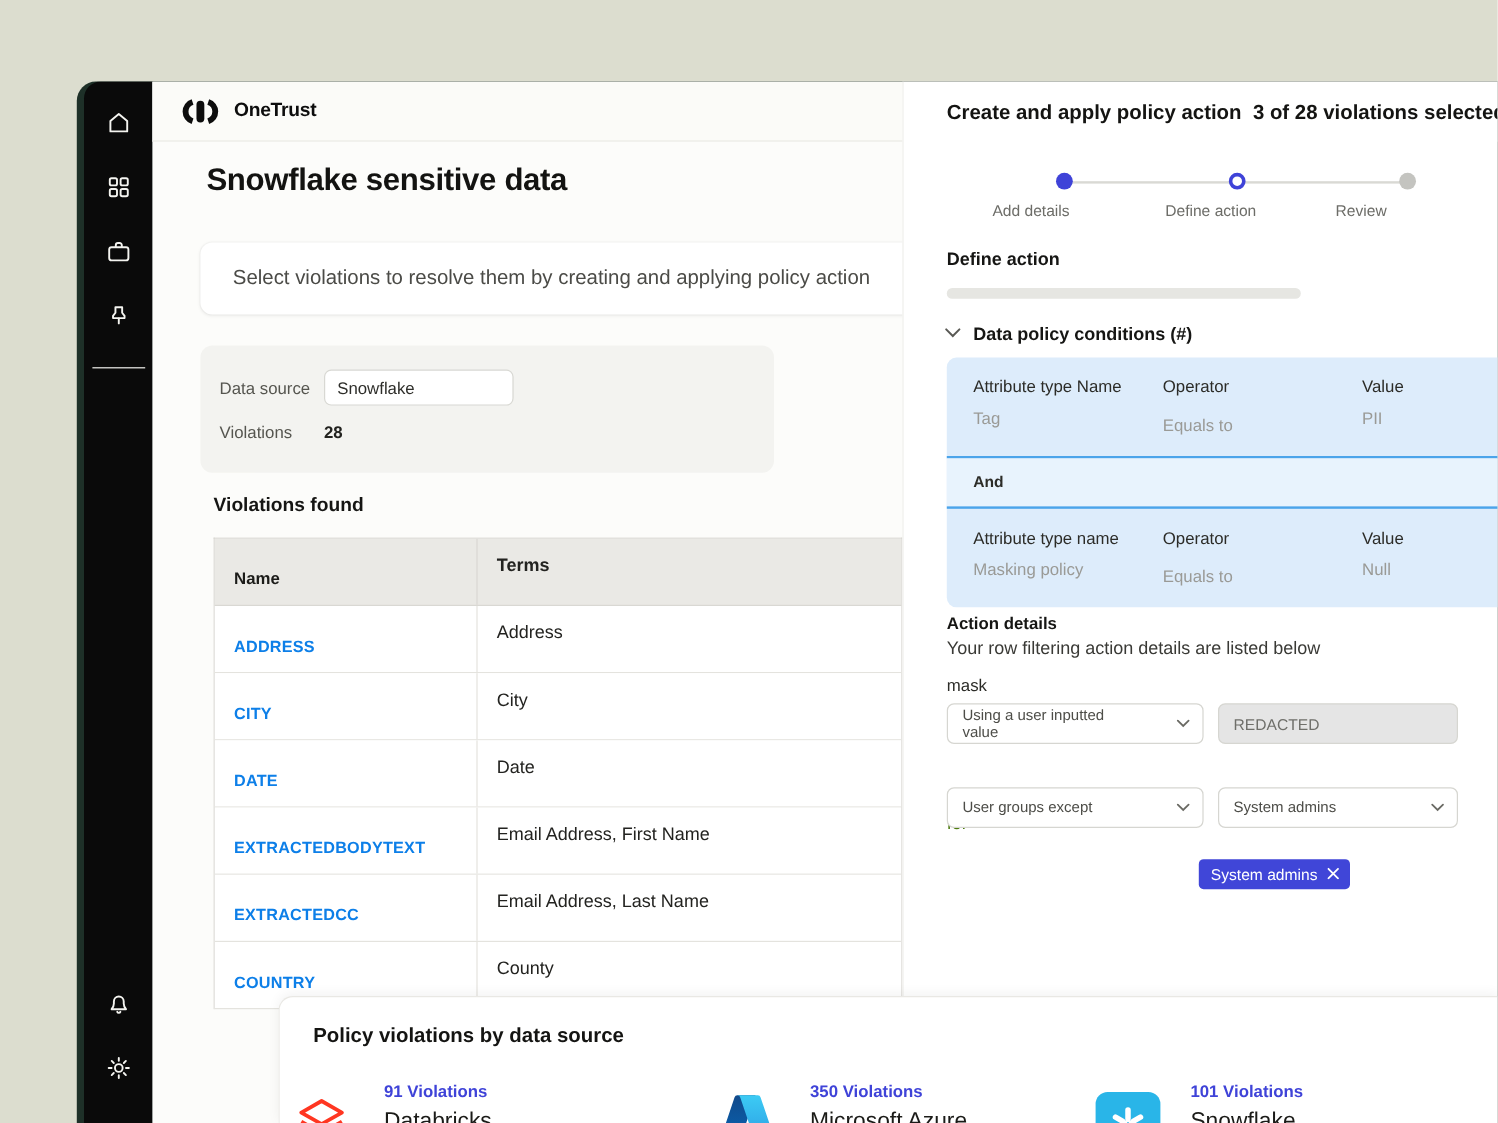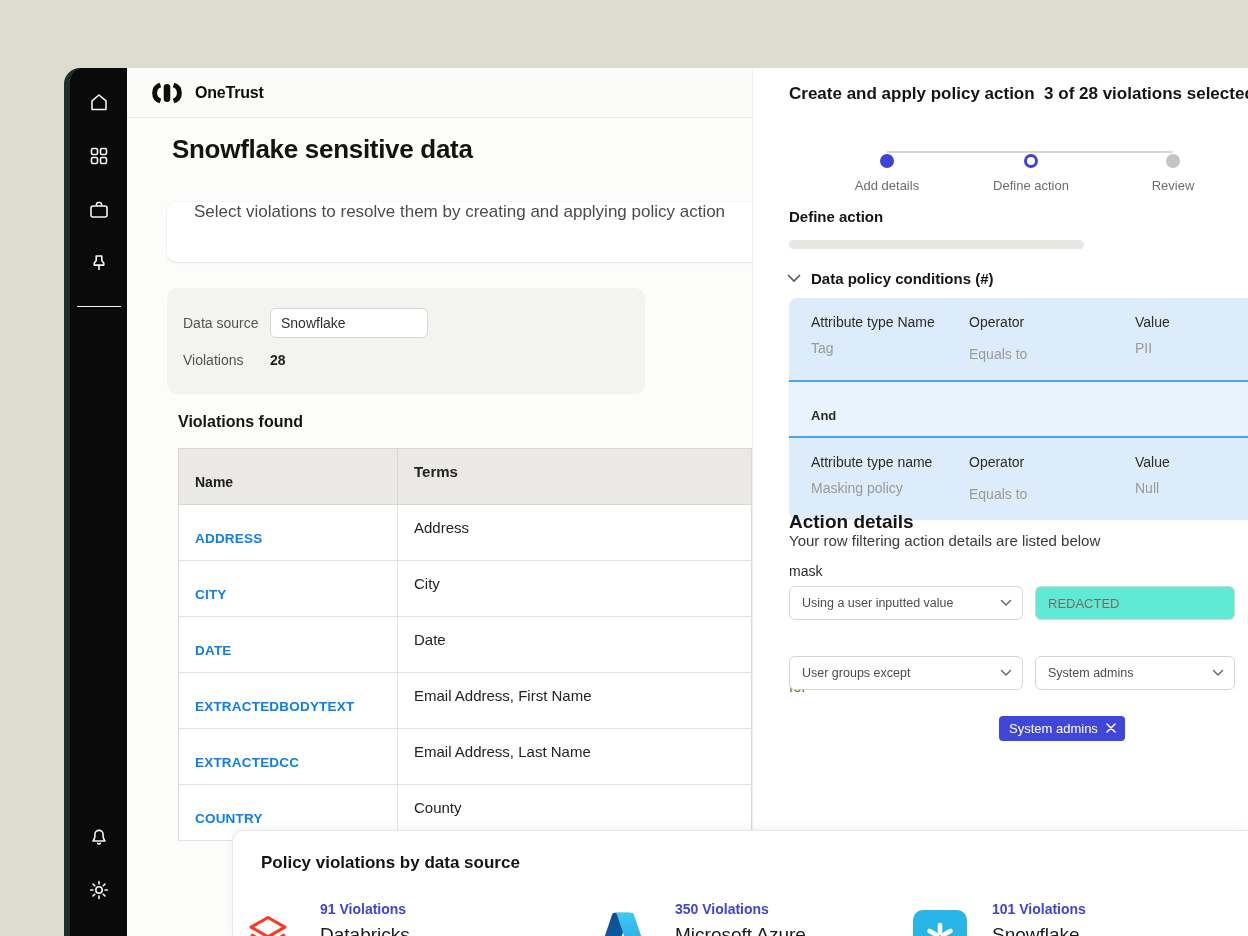--- a/index.html
+++ b/index.html
@@ -45,21 +45,21 @@
   .brand-mark svg { display:block; }
   .brand-name { font-size:16px; font-weight:bold; letter-spacing:-0.2px; color:#0d0d0d; }
   .page-title {
     position:absolute; left:45px; top:66px;
     font-size:26px; font-weight:bold; letter-spacing:-0.3px; color:#131311;
   }
   .banner {
     position:absolute; left:40px; top:134px; width:620px; height:60px;
     background:#ffffff; border-radius:10px;
     box-shadow:0 1px 3px rgba(0,0,0,0.07), 0 0 0 1px rgba(0,0,0,0.02);
-    display:flex; align-items:flex-start; padding-left:27px;
+    display:flex; align-items:center; padding-left:27px;
     font-size:17px; color:#4b4b47;
   }
   .summary-panel {
     position:absolute; left:40px; top:220px; width:478px; height:106px;
     background:#f3f3f0; border-radius:10px;
     padding:20px 16px 0 16px;
     font-size:14px;
   }
   .summary-row { display:flex; align-items:center; margin-bottom:14px; }
   .summary-label { width:87px; color:#55554f; }
@@ -93,21 +93,21 @@
   .rpanel {
     position:absolute; left:688px; top:0; bottom:0; width:497px;
     background:#ffffff; border-left:1px solid #efefec; z-index:10;
   }
   .rpanel-title {
     position:absolute; left:36px; top:16px; white-space:nowrap;
     font-size:17px; font-weight:bold; color:#141412;
   }
   .stepper { position:absolute; left:0; top:76px; width:100%; height:60px; }
   .step-track { position:absolute; top:7px; left:134px; width:286px; height:2px; background:#d9d9d4; }
-  .step { position:absolute; top:10px; width:120px; margin-left:-60px; text-align:center; cursor:pointer; }
+  .step { position:absolute; top:0; width:120px; margin-left:-60px; text-align:left; cursor:pointer; }
   .step .dot { width:14px; height:14px; border-radius:50%; margin:0 auto; background:#c4c4c0; position:relative; }
   .step.complete .dot { background:#3f43d8; }
   .step.current .dot { background:#fff; border:3.5px solid #3f43d8; }
   .step .slabel { margin-top:10px; font-size:13px; color:#6d6d68; }
   .s1 { left:134px; } .s2 { left:278px; } .s3 { left:420px; }
   .define-heading { position:absolute; left:36px; top:140px; font-size:15px; font-weight:bold; color:#161614; }
   .progress-track {
     position:absolute; left:36px; top:172px; width:295px; height:9px;
     background:#e6e6e2; border-radius:5px;
   }
@@ -117,37 +117,37 @@
     position:absolute; left:36px; top:230px; right:0;
     background:#ddecfb; border-radius:8px 0 0 8px;
     font-size:14px;
   }
   .cond-block { padding:16px 0 18px 22px; display:flex; }
   .cond-col { display:flex; flex-direction:column; gap:10px; }
   .cc1 { width:158px; } .cc2 { width:166px;gap:16px; } .cc3 { flex:1; }
   .cond-head { color:#2c2c28; }
   .cond-val { color:#9a9a96; }
   .cond-sep { height:2px; background:#4ba4ea; }
-  .cond-and { background:#e8f3fd; padding:26px 0 13px 22px; font-weight:bold; font-size:13px; color:#2c2c28; }
-  .action-heading { position:absolute; left:36px; top:443px; font-size:19px; font-weight:bold; color:#161614; }
+  .cond-and { background:#e8f3fd; padding:12px 0 13px 22px; font-weight:bold; font-size:13px; color:#2c2c28; }
+  .action-heading { position:absolute; left:36px; top:443px; font-size:14px; font-weight:bold; color:#161614; }
   .action-sub { position:absolute; left:36px; top:464px; font-size:15px; color:#3a3a36; }
   .mask-label { position:absolute; left:36px; top:495px; font-size:14px; color:#2c2c28; }
   .for-label { position:absolute; left:36px; top:610px; font-size:15px; color:#4d7c0f; }
   .ctrl-row1 { position:absolute; left:36px; top:518px; display:flex; gap:12px; }
   .ctrl-row2 { position:absolute; left:36px; top:588px; display:flex; gap:12px; }
   .select-box {
     height:34px; border:1px solid #d6d6d1; border-radius:6px; background:#fff;
     display:flex; align-items:center; justify-content:space-between;
     padding:0 10px 0 12px; font-size:12.5px; color:#4d4d48; cursor:pointer;
   }
-  .sb-w1 { width:234px;gap:36px; } .sb-w2 { width:200px; }
+  .sb-w1 { width:214px;gap:36px; } .sb-w2 { width:200px; }
   .text-input {
     width:200px; height:34px; border:1px solid #d6d6d1; border-radius:6px;
     font-family:"Liberation Sans", sans-serif;
-    font-size:13px; color:#6f6f6a; padding:0 12px; outline:none; background:#5eead4;
+    font-size:13px; color:#6f6f6a; padding:0 12px; outline:none; background:#e5e5e5;
   }
   .chip {
     position:absolute; left:246px; top:648px; height:25px;
     background:#4046d8; border-radius:4px; color:#fff;
     display:inline-flex; align-items:center; gap:8px;
     padding:0 9px 0 10px; font-size:13px; cursor:pointer;
   }
   
   .bottom-card {
     position:absolute; left:168px; top:762px; right:0; bottom:0;

